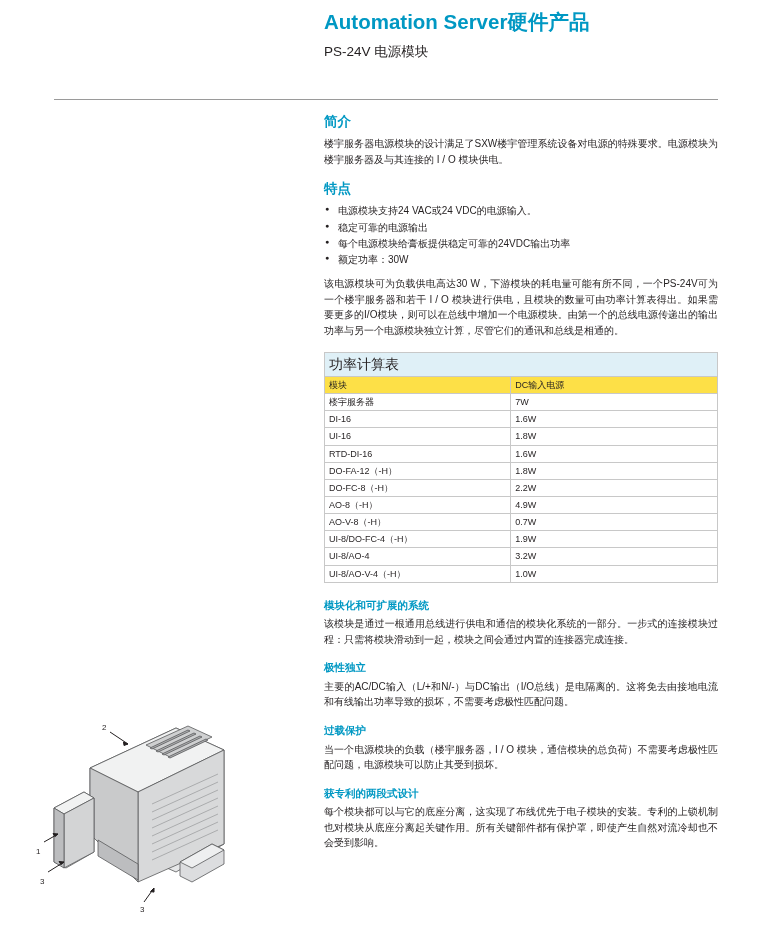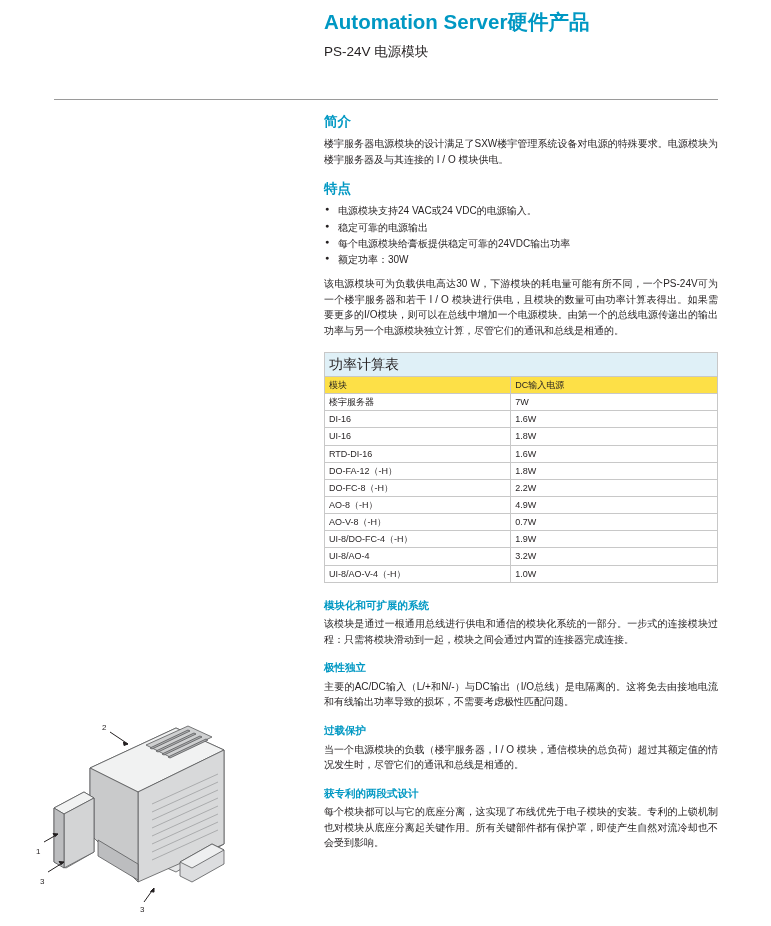--- a/index.html
+++ b/index.html
@@ -239,21 +239,21 @@
       <p class="body">该模块是通过一根通用总线进行供电和通信的模块化系统的一部分。一步式的连接模块过程：只需将模块滑动到一起，模块之间会通过内置的连接器完成连接。</p>
     </div>
 
     <div class="block">
       <h3 class="sub">极性独立</h3>
       <p class="body">主要的AC/DC输入（L/+和N/-）与DC输出（I/O总线）是电隔离的。这将免去由接地电流和有线输出功率导致的损坏，不需要考虑极性匹配问题。</p>
     </div>
 
     <div class="block">
       <h3 class="sub">过载保护</h3>
-      <p class="body">当一个电源模块的负载（楼宇服务器，I / O 模块，通信模块的总负荷）超过其额定值的情况发生时，尽管它们的通讯和总线是相通的。</p>
+      <p class="body">当一个电源模块的负载（楼宇服务器，I / O 模块，通信模块的总负荷）不需要考虑极性匹配问题，电源模块可以防止其受到损坏。</p>
     </div>
 
     <div class="block">
       <h3 class="sub">获专利的两段式设计</h3>
       <p class="body">每个模块都可以与它的底座分离，这实现了布线优先于电子模块的安装。专利的上锁机制也对模块从底座分离起关键作用。所有关键部件都有保护罩，即使产生自然对流冷却也不会受到影响。</p>
     </div>
 
 
   </div>
 

